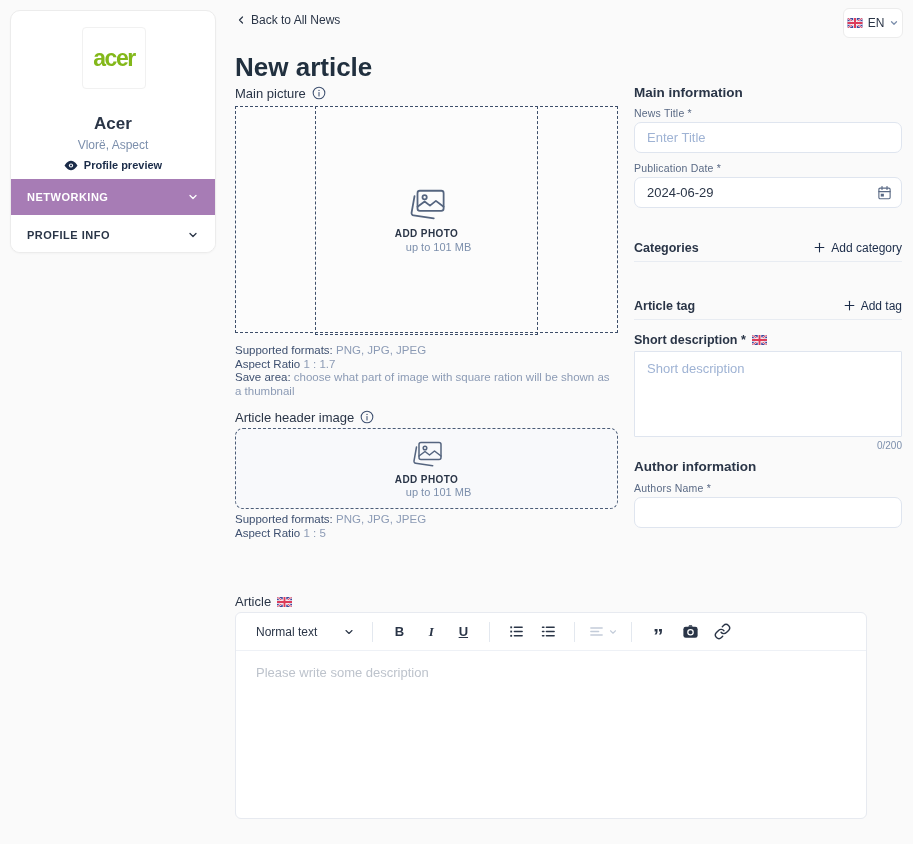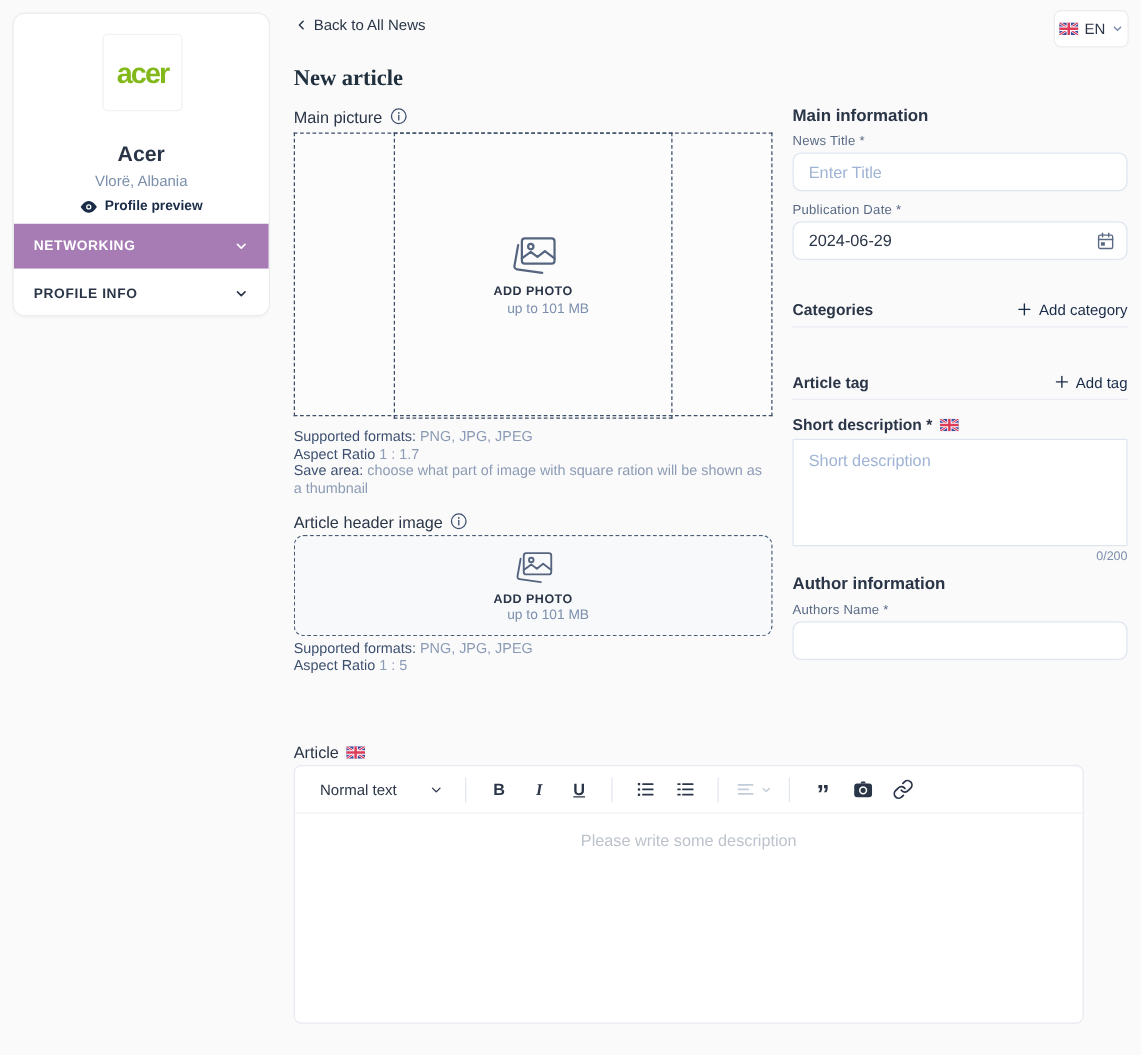--- a/index.html
+++ b/index.html
@@ -30,21 +30,21 @@
 
   
   .back-link { position:absolute; left:235px; top:13px; display:flex; align-items:center;
     gap:4px; font-size:12px; color:#2a3547; cursor:pointer; }
   .lang-select { position:absolute; left:843px; top:8px; width:60px; height:30px;
     background:#fff; border:1px solid #ececec; border-radius:6px;
     display:flex; align-items:center; justify-content:center; gap:5px;
     font-size:12px; color:#2a3547; cursor:pointer; }
   .flag { width:16px; height:10px; border-radius:1px; flex:0 0 auto; }
 
-  .page-title { position:absolute; left:235px; top:52px; font-size:18px; font-weight:600; color:#21303f;font-family:Liberation Serif, serif; }
+  .page-title { position:absolute; left:235px; top:52px; font-size:26px; font-weight:600; color:#21303f; }
 
   
   .sec-label { position:absolute; display:flex; align-items:flex-start; gap:6px;
     font-size:13px; color:#2a3547; }
   .info-icon { width:14px; height:14px; color:#3e5070; }
 
   
   .upload-main { position:absolute; left:235px; top:106px; width:383px; height:227px;
     border:1px dashed #3d4e69; background:#fcfcfc; cursor:pointer; }
   .save-area { position:absolute; left:79px; top:-1px; width:223px; height:229px;
@@ -83,21 +83,21 @@
   .plus-icon { width:13px; height:13px; color:#1a2b48; }
   .flag-label { display:flex; align-items:center; gap:6px; }
   .short-desc { left:0; top:351px; width:268px; height:86px; border:1px solid #dfe5ef;
     border-radius:1px; background:#fff; padding:9px 12px; font-size:13px; resize:none;
     font-family:"Liberation Sans", sans-serif; color:#2a3547; position:absolute; outline:none; }
   .counter { position:absolute; font-size:10px; color:#7c8fac; }
 
   
   .editor-label { position:absolute; left:235px; top:594px; }
   .editor { position:absolute; left:235px; top:612px; width:632px; height:207px;
-    background:#fff; border:1px solid #e7eaf0; border-radius:6px;text-align:center; }
+    background:#fff; border:1px solid #e7eaf0; border-radius:6px; }
   .toolbar { height:38px; display:flex; align-items:center; padding:0 10px 0 20px;
     border-bottom:1px solid #eef1f6; gap:6px; }
   .tb-sep { width:1px; height:20px; background:#e3e8ef; margin:0 7px; }
   .tb-btn { min-width:26px; height:26px; display:flex; align-items:center; justify-content:center;
     cursor:pointer; color:#2a3547; border-radius:4px; font-size:13px; }
   .tb-format { display:flex; align-items:center; gap:26px; font-size:12px; color:#2a3547; cursor:pointer; padding-right:4px; }
   .tb-bold { font-weight:800; }
   .tb-italic { font-style:italic; font-weight:700; font-family:"Liberation Serif", serif; }
   .tb-underline { text-decoration:underline; font-weight:600; }
   .tb-quote { font-size:21px; font-weight:800; line-height:10px; padding-top:8px; }
@@ -109,21 +109,21 @@
 </head>
 <body>
 
 <div class="app">
 
   <div class="sidebar-card">
     <div class="logo-box">
       <span class="logo-text">acer</span>
     </div>
     <div class="company-name">Acer</div>
-    <div class="company-location">Vlorë, Albania</div>
+    <div class="company-location">Vlorë, Aspect</div>
     <div class="profile-preview">
       <svg class="eye" width="14" height="11" viewBox="0 0 24 18">
         <path d="M12 1C5.5 1 1 9 1 9s4.5 8 11 8 11-8 11-8-4.5-8-11-8z" fill="#1a2b48"></path>
         <circle cx="12" cy="9" r="3.6" fill="#fff"></circle>
         <circle cx="12" cy="9" r="1.8" fill="#1a2b48"></circle>
       </svg>
       <span>Profile preview</span>
     </div>
     <div class="side-row row-networking">
       <span>NETWORKING</span>

